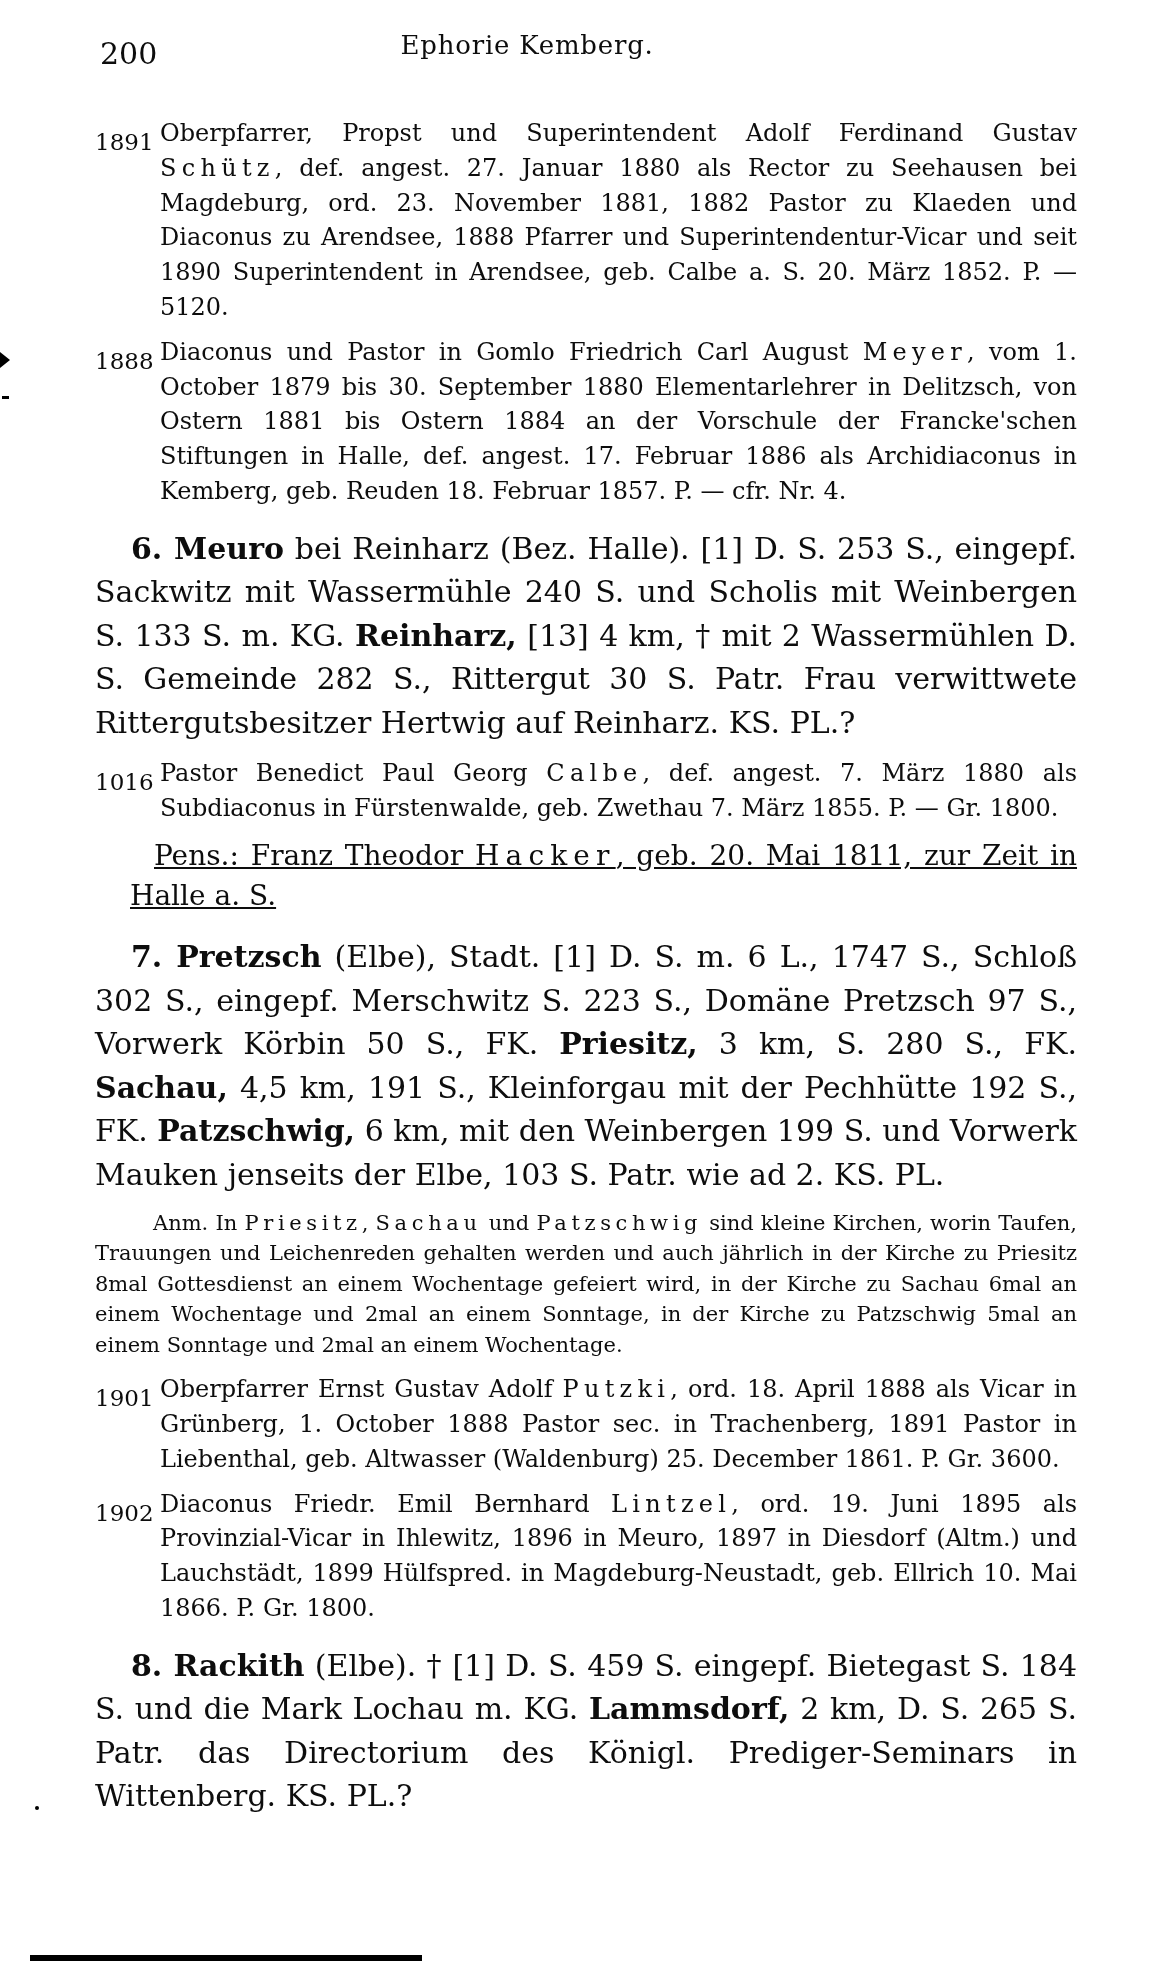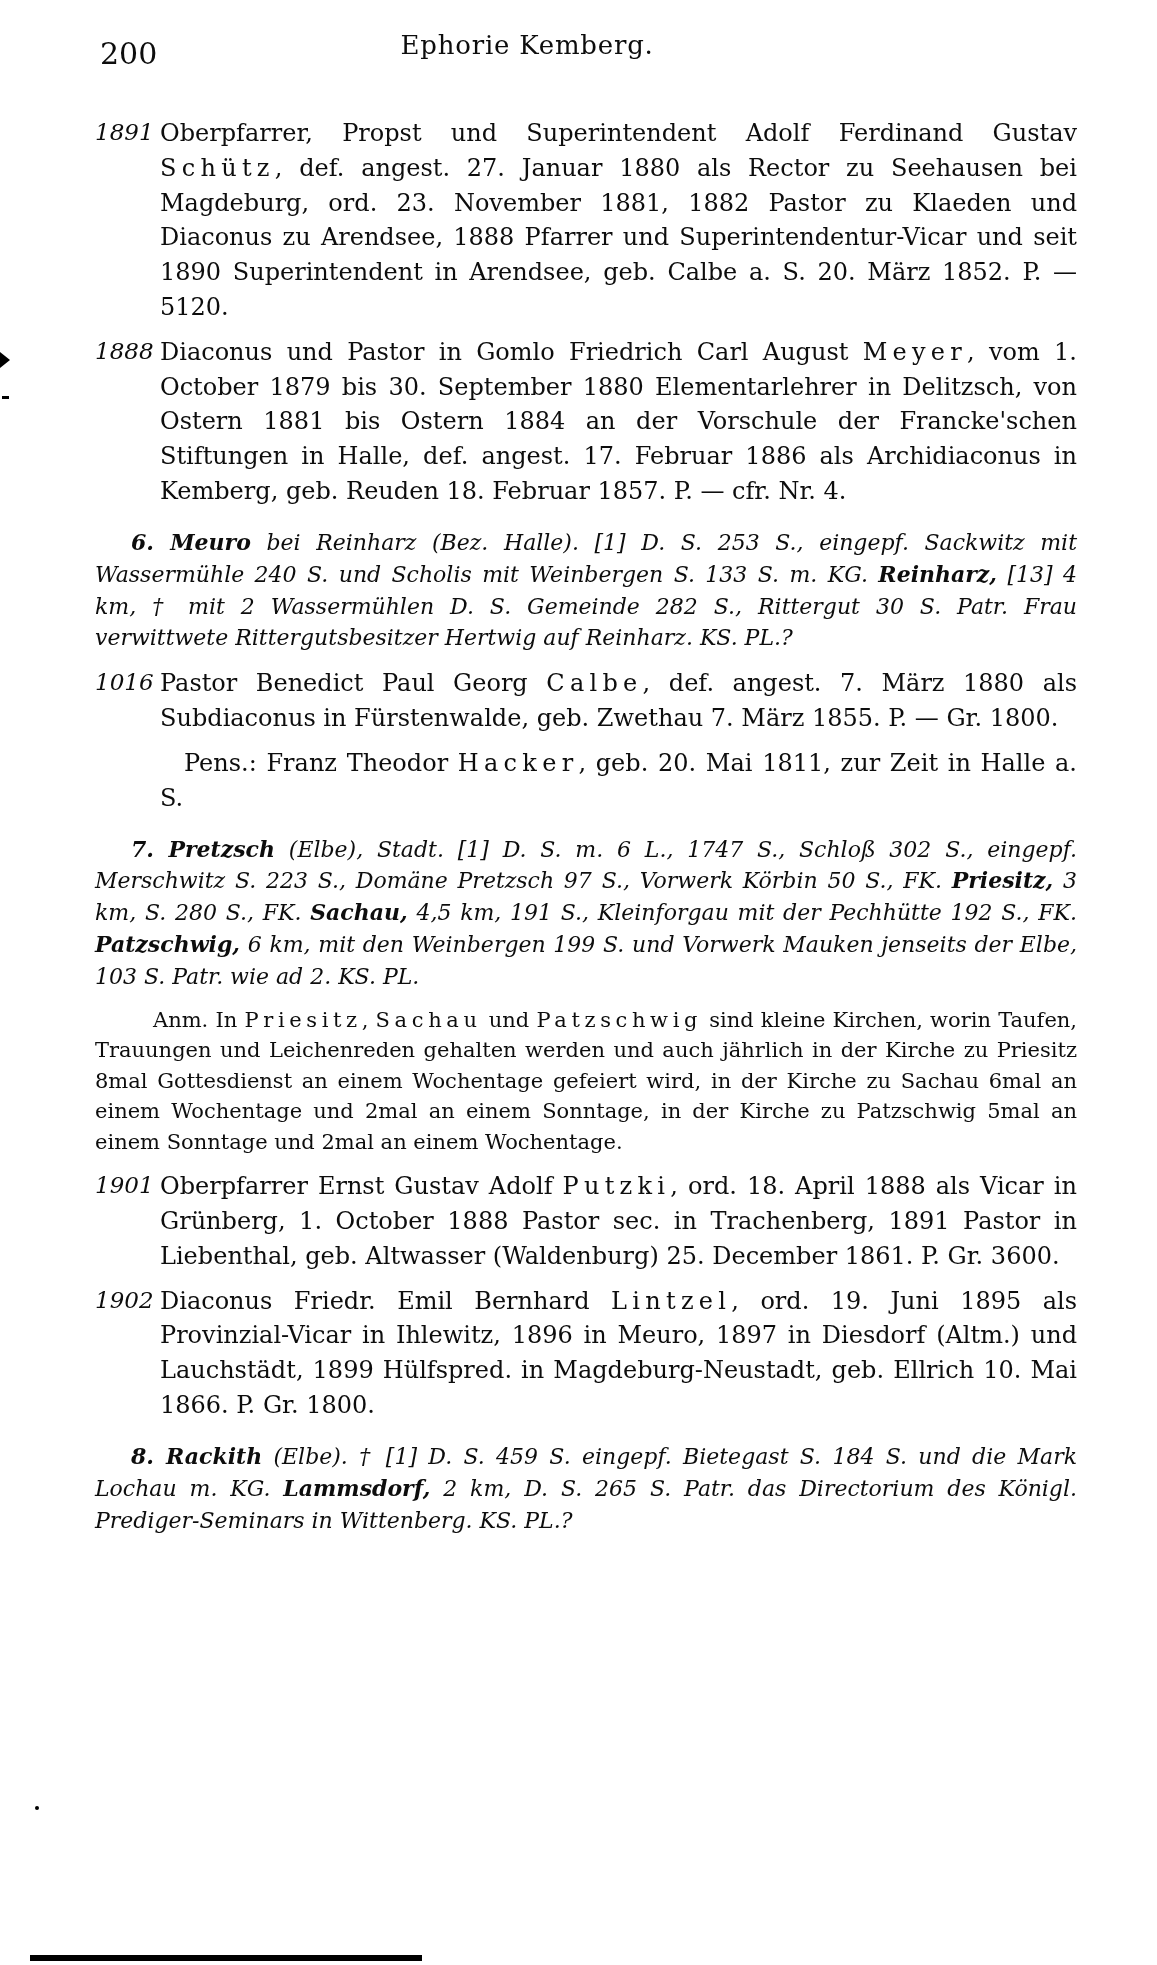--- a/index.html
+++ b/index.html
@@ -17,34 +17,34 @@
   .page-number { position: absolute; left: 5px; top: 10px; font-size: 30px; }
   .running-title {
     position: absolute; left: 44%; transform: translateX(-50%);
     top: 4px; font-size: 26px; font-weight: normal; letter-spacing: 0.03em;
   }
 
   .block { position: relative; }
   .block .body { margin: 0; }
 
   .clergy-entry { margin-bottom: 10px; }
-  .clergy-entry .year { position: absolute; left: 0; top: 3px; font-size: 23px; font-style: italic; }
+  .clergy-entry .year { position: absolute; left: 0; top: 13px; font-size: 23px; }
   .clergy-entry .body {
     margin-left: 65px; font-size: 24px; line-height: 1.45; text-align: justify;
   }
 
   .parish-section { margin: 18px 0 12px; }
   .parish-section .body {
-    font-size: 22px; line-height: 1.45; text-align: justify; text-indent: 36px; font-style: italic;
+    font-size: 30px; line-height: 1.45; text-align: justify; text-indent: 36px;
   }
 
   .pension-note { margin: 2px 0 18px; }
   .pension-note .body {
-    margin-left: 65px; text-indent: 24px;
-    font-size: 24px; line-height: 1.45; text-align: justify;
+    margin-left: 35px; text-indent: 24px;
+    font-size: 28px; line-height: 1.45; text-align: justify; text-decoration: underline;
   }
 
   .annotation { margin: 6px 0 12px; }
   .annotation .body {
     font-size: 21px; line-height: 1.45; text-align: justify; text-indent: 58px;
   }
 
   .bold { font-weight: bold; }
   .spaced { letter-spacing: 0.22em; }
 

